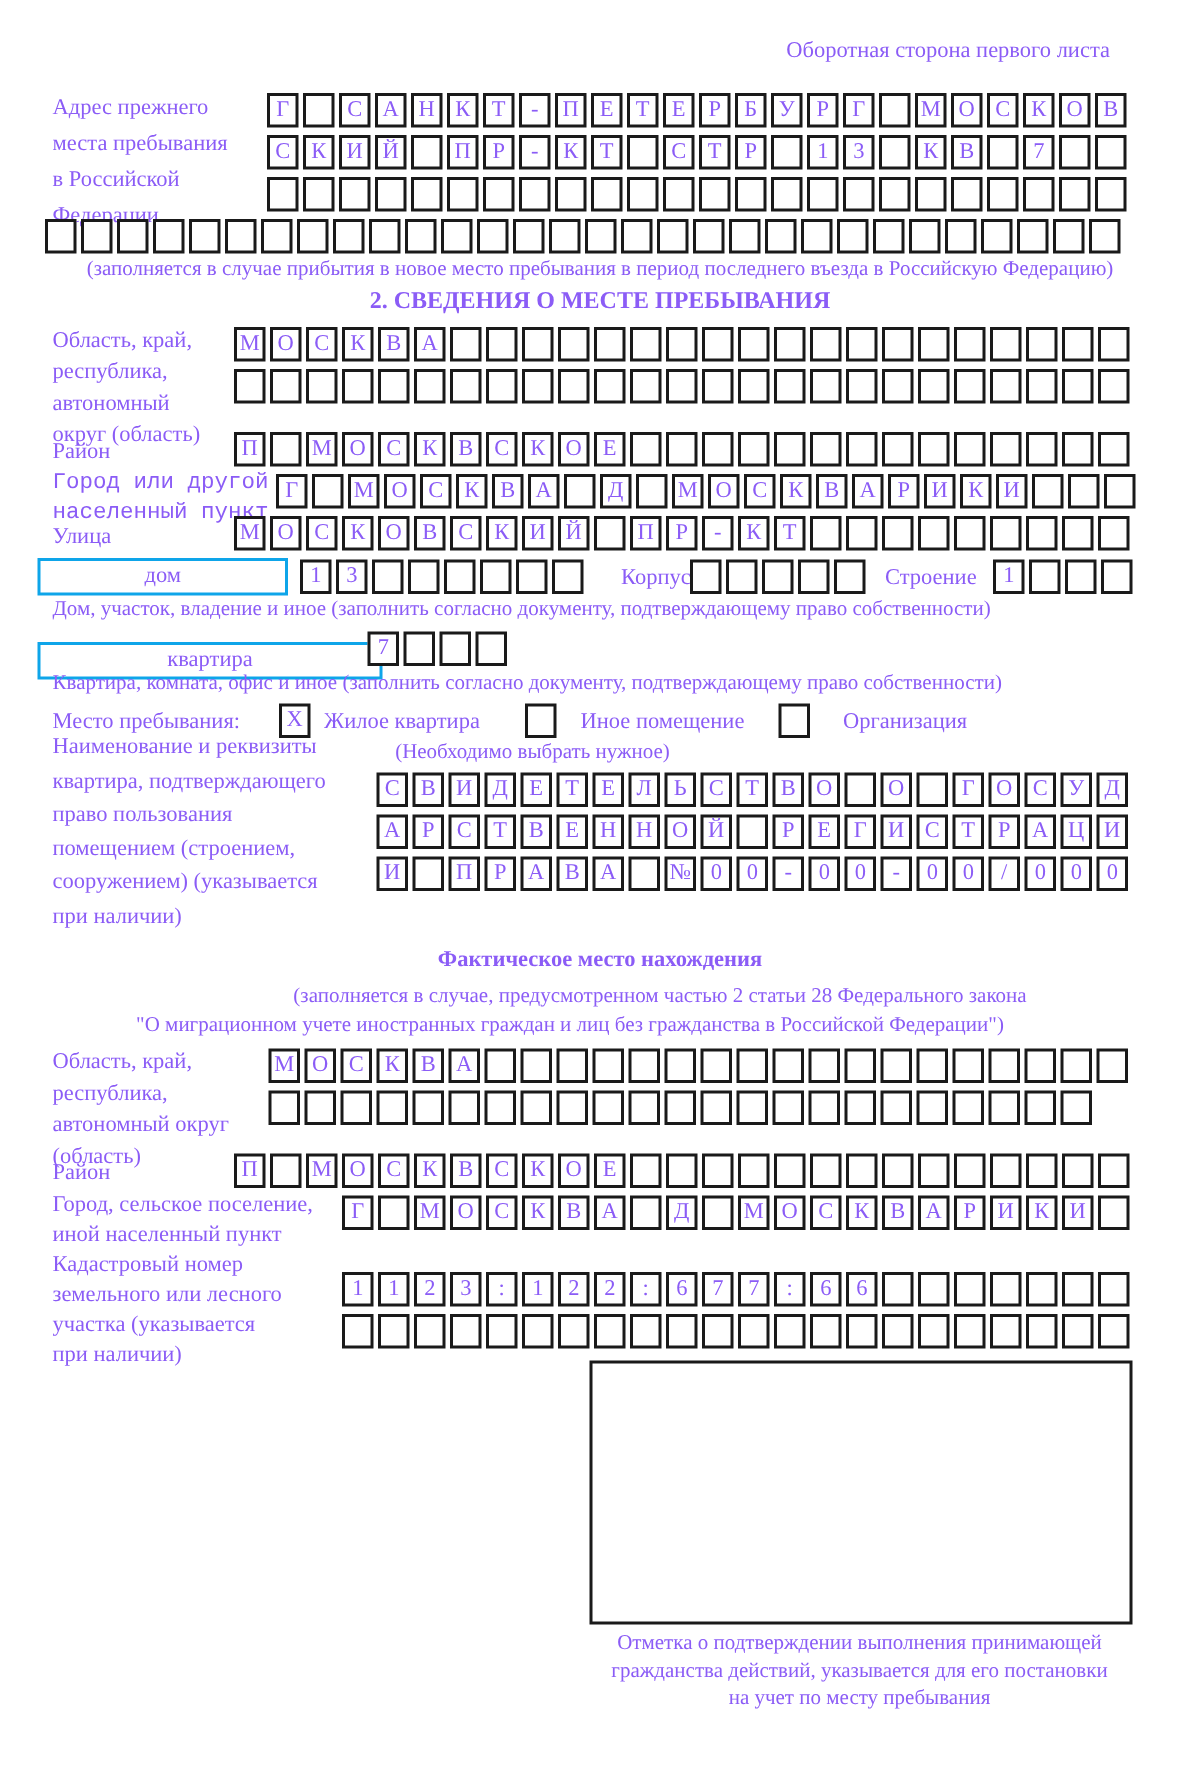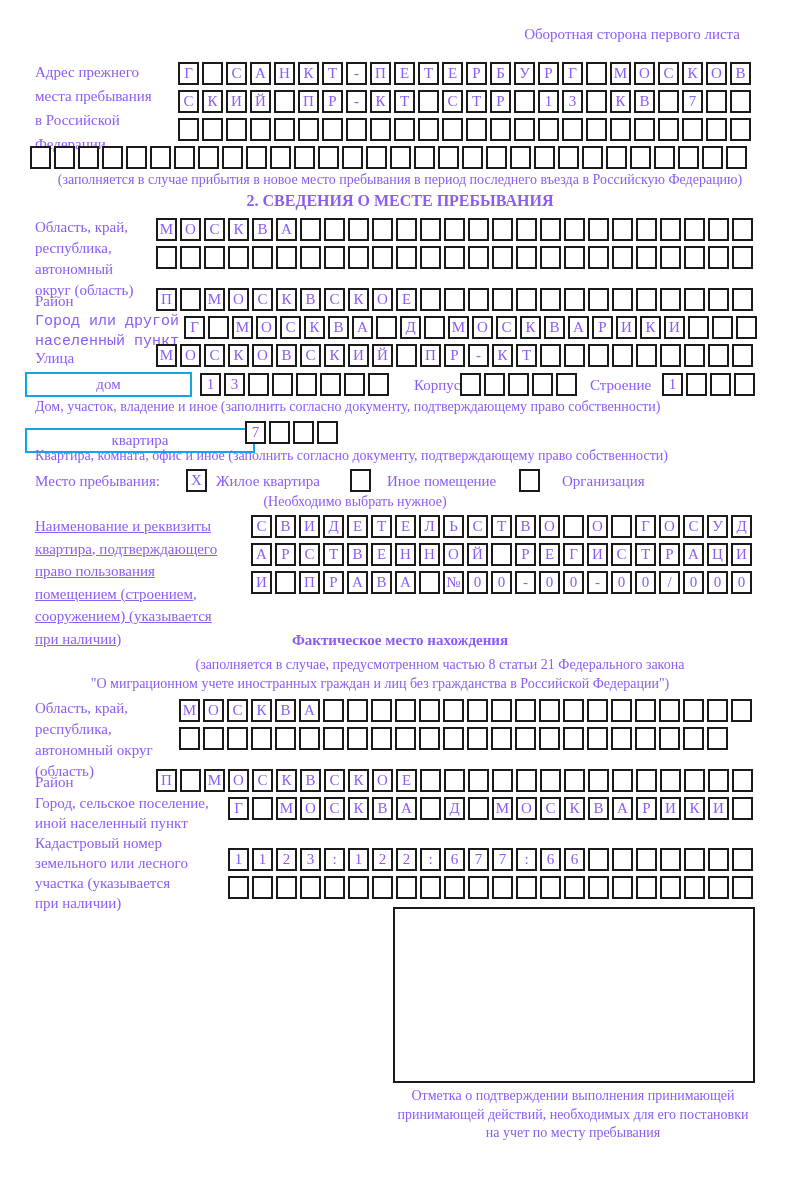--- a/index.html
+++ b/index.html
@@ -75,34 +75,34 @@
 
   <div class="lbl" style="left:35px;top:471px;">Место пребывания:</div>
   <span class="cell" style="position:absolute;left:186px;top:469px;">X</span>
   <div class="lbl" style="left:216px;top:471px;">Жилое квартира</div>
   <span class="cell" style="position:absolute;left:350px;top:469px;"></span>
   <div class="lbl" style="left:387px;top:471px;">Иное помещение</div>
   <span class="cell" style="position:absolute;left:519px;top:469px;"></span>
   <div class="lbl" style="left:562px;top:471px;">Организация</div>
   <div class="note center" style="left:190px;top:494px;width:330px;">(Необходимо выбрать нужное)</div>
 
-  <div class="lbl" style="left:35px;top:515px;line-height:22.5px;text-decoration:underline;">
+  <div class="lbl" style="left:35px;top:487px;line-height:22.5px;">
     <div>Наименование и реквизиты</div>
     <div>квартира, подтверждающего</div>
     <div>право пользования</div>
     <div>помещением (строением,</div>
     <div>сооружением) (указывается</div>
     <div>при наличии)</div>
   </div>
   <div class="cells" style="left:251px;top:515px;"><span class="cell">С</span><span class="cell">В</span><span class="cell">И</span><span class="cell">Д</span><span class="cell">Е</span><span class="cell">Т</span><span class="cell">Е</span><span class="cell">Л</span><span class="cell">Ь</span><span class="cell">С</span><span class="cell">Т</span><span class="cell">В</span><span class="cell">О</span><span class="cell"></span><span class="cell">О</span><span class="cell"></span><span class="cell">Г</span><span class="cell">О</span><span class="cell">С</span><span class="cell">У</span><span class="cell">Д</span></div>
   <div class="cells" style="left:251px;top:543px;"><span class="cell">А</span><span class="cell">Р</span><span class="cell">С</span><span class="cell">Т</span><span class="cell">В</span><span class="cell">Е</span><span class="cell">Н</span><span class="cell">Н</span><span class="cell">О</span><span class="cell">Й</span><span class="cell"></span><span class="cell">Р</span><span class="cell">Е</span><span class="cell">Г</span><span class="cell">И</span><span class="cell">С</span><span class="cell">Т</span><span class="cell">Р</span><span class="cell">А</span><span class="cell">Ц</span><span class="cell">И</span></div>
   <div class="cells" style="left:251px;top:571px;"><span class="cell">И</span><span class="cell"></span><span class="cell">П</span><span class="cell">Р</span><span class="cell">А</span><span class="cell">В</span><span class="cell">А</span><span class="cell"></span><span class="cell">№</span><span class="cell">0</span><span class="cell">0</span><span class="cell">-</span><span class="cell">0</span><span class="cell">0</span><span class="cell">-</span><span class="cell">0</span><span class="cell">0</span><span class="cell">/</span><span class="cell">0</span><span class="cell">0</span><span class="cell">0</span></div>
 
   <div class="title center" style="left:0px;top:632px;width:800px;font-size:15px;">Фактическое место нахождения</div>
-  <div class="note center" style="left:120px;top:657px;width:640px;">(заполняется в случае, предусмотренном частью 8 статьи 21 Федерального закона</div>
+  <div class="note center" style="left:120px;top:657px;width:640px;">(заполняется в случае, предусмотренном частью 2 статьи 28 Федерального закона</div>
   <div class="note center" style="left:30px;top:676px;width:700px;">"О миграционном учете иностранных граждан и лиц без гражданства в Российской Федерации")</div>
 
   <div class="lbl" style="left:35px;top:698px;line-height:21px;">
     <div>Область, край,</div>
     <div>республика,</div>
     <div>автономный округ</div>
     <div>(область)</div>
   </div>
   <div class="cells" style="left:179px;top:699px;"><span class="cell">М</span><span class="cell">О</span><span class="cell">С</span><span class="cell">К</span><span class="cell">В</span><span class="cell">А</span><span class="cell"></span><span class="cell"></span><span class="cell"></span><span class="cell"></span><span class="cell"></span><span class="cell"></span><span class="cell"></span><span class="cell"></span><span class="cell"></span><span class="cell"></span><span class="cell"></span><span class="cell"></span><span class="cell"></span><span class="cell"></span><span class="cell"></span><span class="cell"></span><span class="cell"></span><span class="cell"></span></div>
   <div class="cells" style="left:179px;top:727px;"><span class="cell"></span><span class="cell"></span><span class="cell"></span><span class="cell"></span><span class="cell"></span><span class="cell"></span><span class="cell"></span><span class="cell"></span><span class="cell"></span><span class="cell"></span><span class="cell"></span><span class="cell"></span><span class="cell"></span><span class="cell"></span><span class="cell"></span><span class="cell"></span><span class="cell"></span><span class="cell"></span><span class="cell"></span><span class="cell"></span><span class="cell"></span><span class="cell"></span><span class="cell"></span></div>
@@ -121,17 +121,17 @@
     <div>земельного или лесного</div>
     <div>участка (указывается</div>
     <div>при наличии)</div>
   </div>
   <div class="cells" style="left:228px;top:848px;"><span class="cell">1</span><span class="cell">1</span><span class="cell">2</span><span class="cell">3</span><span class="cell">:</span><span class="cell">1</span><span class="cell">2</span><span class="cell">2</span><span class="cell">:</span><span class="cell">6</span><span class="cell">7</span><span class="cell">7</span><span class="cell">:</span><span class="cell">6</span><span class="cell">6</span><span class="cell"></span><span class="cell"></span><span class="cell"></span><span class="cell"></span><span class="cell"></span><span class="cell"></span><span class="cell"></span></div>
   <div class="cells" style="left:228px;top:876px;"><span class="cell"></span><span class="cell"></span><span class="cell"></span><span class="cell"></span><span class="cell"></span><span class="cell"></span><span class="cell"></span><span class="cell"></span><span class="cell"></span><span class="cell"></span><span class="cell"></span><span class="cell"></span><span class="cell"></span><span class="cell"></span><span class="cell"></span><span class="cell"></span><span class="cell"></span><span class="cell"></span><span class="cell"></span><span class="cell"></span><span class="cell"></span><span class="cell"></span></div>
 
   <div class="bigbox" style="left:393px;top:907px;width:362px;height:176px;"></div>
   <div class="note center" style="left:378px;top:1087px;width:390px;line-height:18.5px;white-space:normal;">
     <div>Отметка о подтверждении выполнения принимающей</div>
-    <div>принимающей действий, необходимых для его постановки</div>
+    <div>гражданства действий, указывается для его постановки</div>
     <div>на учет по месту пребывания</div>
   </div>
 
 </div>
 
 </body></html>

